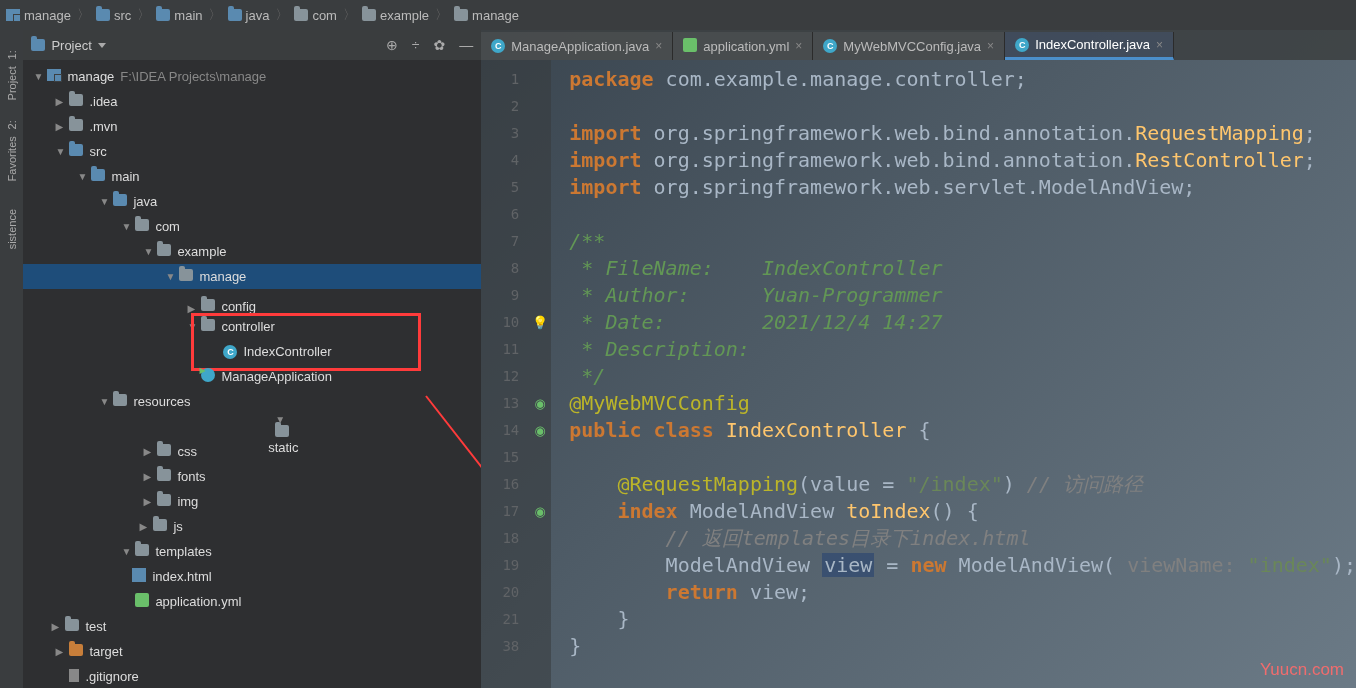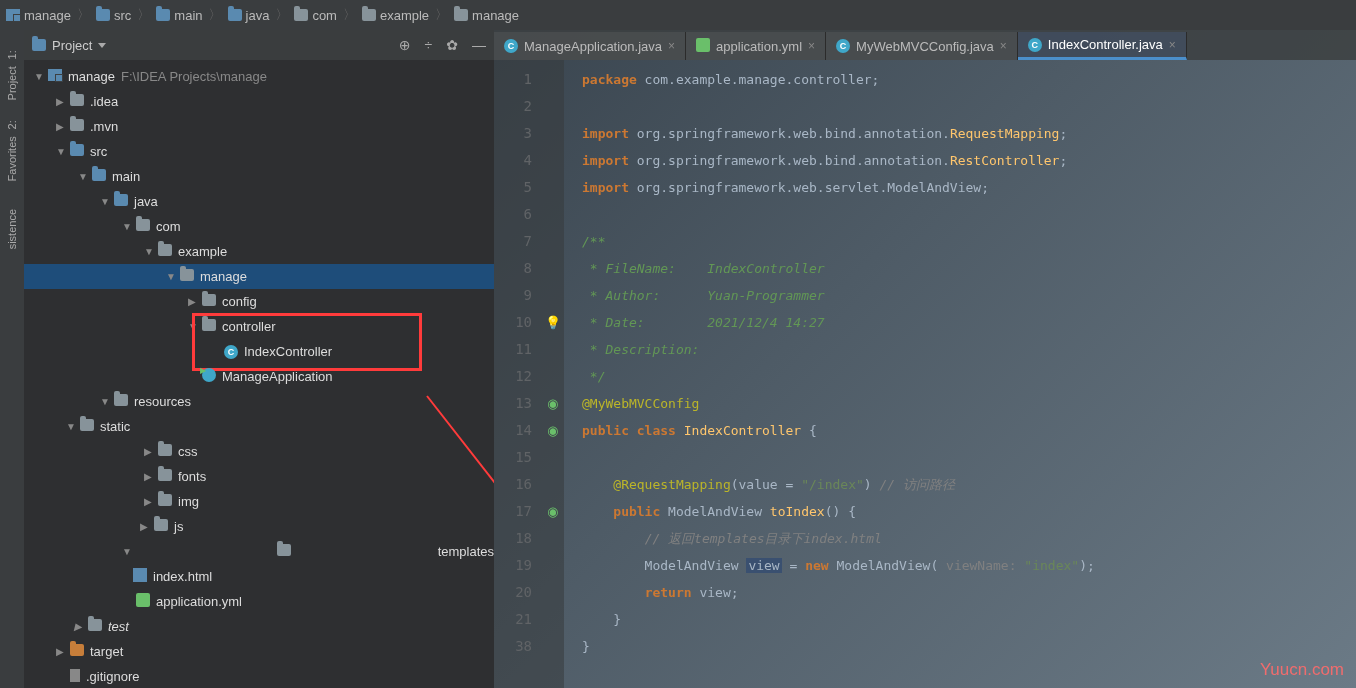--- a/index.html
+++ b/index.html
@@ -144,21 +144,21 @@
 .gutter-icons{
   width:22px;
   background: rgba(55,58,60,0.55);
   padding-top:6px;
   line-height:27px;
 }
 .gutter-icons div{height:27px;display:flex;align-items:center;justify-content:center;}
 .code {
   flex:1;
   font-family: "Consolas", monospace;
-  font-size:13px;
+  font-size:20px;
   line-height:27px;
   padding: 6px 0 0 18px;
   white-space: pre;
   color:#a9b7c6;
   position:relative;
 }
 .kw{color:#cc7832;font-weight:bold;}
 .ann{color:#bbb529;}
 .str{color:#6a8759;}
 .cmt{color:#808080;font-style:italic;}
@@ -285,21 +285,21 @@
         <div class="tree-row" style="padding-left: 120px;">
           <span class="arrow open"></span>
           <span class="icon"><span class="folder-icon"></span></span>
           <span class="lbl">example</span>
         </div>
         <div class="tree-row selected" style="padding-left: 142px;">
           <span class="arrow open"></span>
           <span class="icon"><span class="folder-icon"></span></span>
           <span class="lbl">manage</span>
         </div>
-        <div class="tree-row" style="padding-left: 164px;">
+        <div class="tree-row" style="padding-left: 164px; align-items: flex-end;">
           <span class="arrow closed"></span>
           <span class="icon"><span class="folder-icon"></span></span>
           <span class="lbl">config</span>
         </div>
         <div class="tree-row" style="padding-left: 164px;">
           <span class="arrow open"></span>
           <span class="icon"><span class="folder-icon"></span></span>
           <span class="lbl">controller</span>
         </div>
         <div class="tree-row" style="padding-left: 186px;">
@@ -312,21 +312,21 @@
         <div class="tree-row" style="padding-left: 164px;">
           <span class="arrow "></span>
           <span class="icon"><span class="app-icon"></span></span>
           <span class="lbl">ManageApplication</span>
         </div>
         <div class="tree-row" style="padding-left: 76px; text-align: center;">
           <span class="arrow open"></span>
           <span class="icon"><span class="folder-icon"></span></span>
           <span class="lbl">resources</span>
         </div>
-        <div class="tree-row" style="padding-left: 42px;">
+        <div class="tree-row" style="padding-left: 56px; flex-direction: column;">
           <span class="arrow open"></span>
           <span class="icon"><span class="folder-icon"></span></span>
           <span class="lbl">static</span>
         </div>
         <div class="tree-row" style="padding-left: 120px;">
           <span class="arrow closed"></span>
           <span class="icon"><span class="folder-icon"></span></span>
           <span class="lbl">css</span>
         </div>
         <div class="tree-row" style="padding-left: 120px;">
@@ -337,36 +337,36 @@
         <div class="tree-row" style="padding-left: 120px;">
           <span class="arrow closed"></span>
           <span class="icon"><span class="folder-icon"></span></span>
           <span class="lbl">img</span>
         </div>
         <div class="tree-row" style="padding-left: 116px;">
           <span class="arrow closed"></span>
           <span class="icon"><span class="folder-icon"></span></span>
           <span class="lbl">js</span>
         </div>
-        <div class="tree-row" style="padding-left: 98px; justify-content: space-between;">
+        <div class="tree-row" style="padding-left: 98px;">
           <span class="arrow open"></span>
           <span class="icon"><span class="folder-icon"></span></span>
           <span class="lbl">templates</span>
         </div>
         <div class="tree-row" style="padding-left: 95px;">
           <span class="arrow "></span>
           <span class="icon"><span class="html-icon"></span></span>
           <span class="lbl">index.html</span>
         </div>
         <div class="tree-row" style="padding-left: 98px;">
           <span class="arrow "></span>
           <span class="icon"><span class="yml-icon"></span></span>
           <span class="lbl">application.yml</span>
         </div>
-        <div class="tree-row" style="padding-left: 50px; font-style: italic;">
+        <div class="tree-row" style="padding-left: 28px;">
           <span class="arrow closed"></span>
           <span class="icon"><span class="folder-icon"></span></span>
           <span class="lbl">test</span>
         </div>
         <div class="tree-row" style="padding-left: 32px;">
           <span class="arrow closed"></span>
           <span class="icon"><span class="folder-icon orange"></span></span>
           <span class="lbl">target</span>
         </div>
         <div class="tree-row" style="padding-left: 32px;">
@@ -472,21 +472,21 @@
 <span class="cmtb">/**</span>
 <span class="cmtb"> * FileName:    IndexController</span>
 <span class="cmtb"> * Author:      Yuan-Programmer</span>
 <span class="cmtb"> * Date:        2021/12/4 14:27</span>
 <span class="cmtb"> * Description:</span>
 <span class="cmtb"> */</span>
 <span class="ann">@MyWebMVCConfig</span>
 <span class="kw">public class</span> <span class="cls">IndexController</span> {
 
     <span class="ann">@RequestMapping</span>(value = <span class="str">"/index"</span>) <span class="cmt">// 访问路径</span>
-    <span class="kw">public</span> ModelAndView <span class="cls">toIndex</span>() {
+    <span class="kw">index</span> ModelAndView <span class="cls">toIndex</span>() {
         <span class="cmt">// 返回templates目录下index.html</span>
         ModelAndView <span style="background:#3a5070;padding:0 2px;">view</span> = <span class="kw">new</span> ModelAndView( <span class="param">viewName:</span> <span class="str">"index"</span>);
         <span class="kw">return</span> view;
     }
 }
 </div>
     </div>
     <div class="watermark">Yuucn.com</div>
   </div>
 </div>

